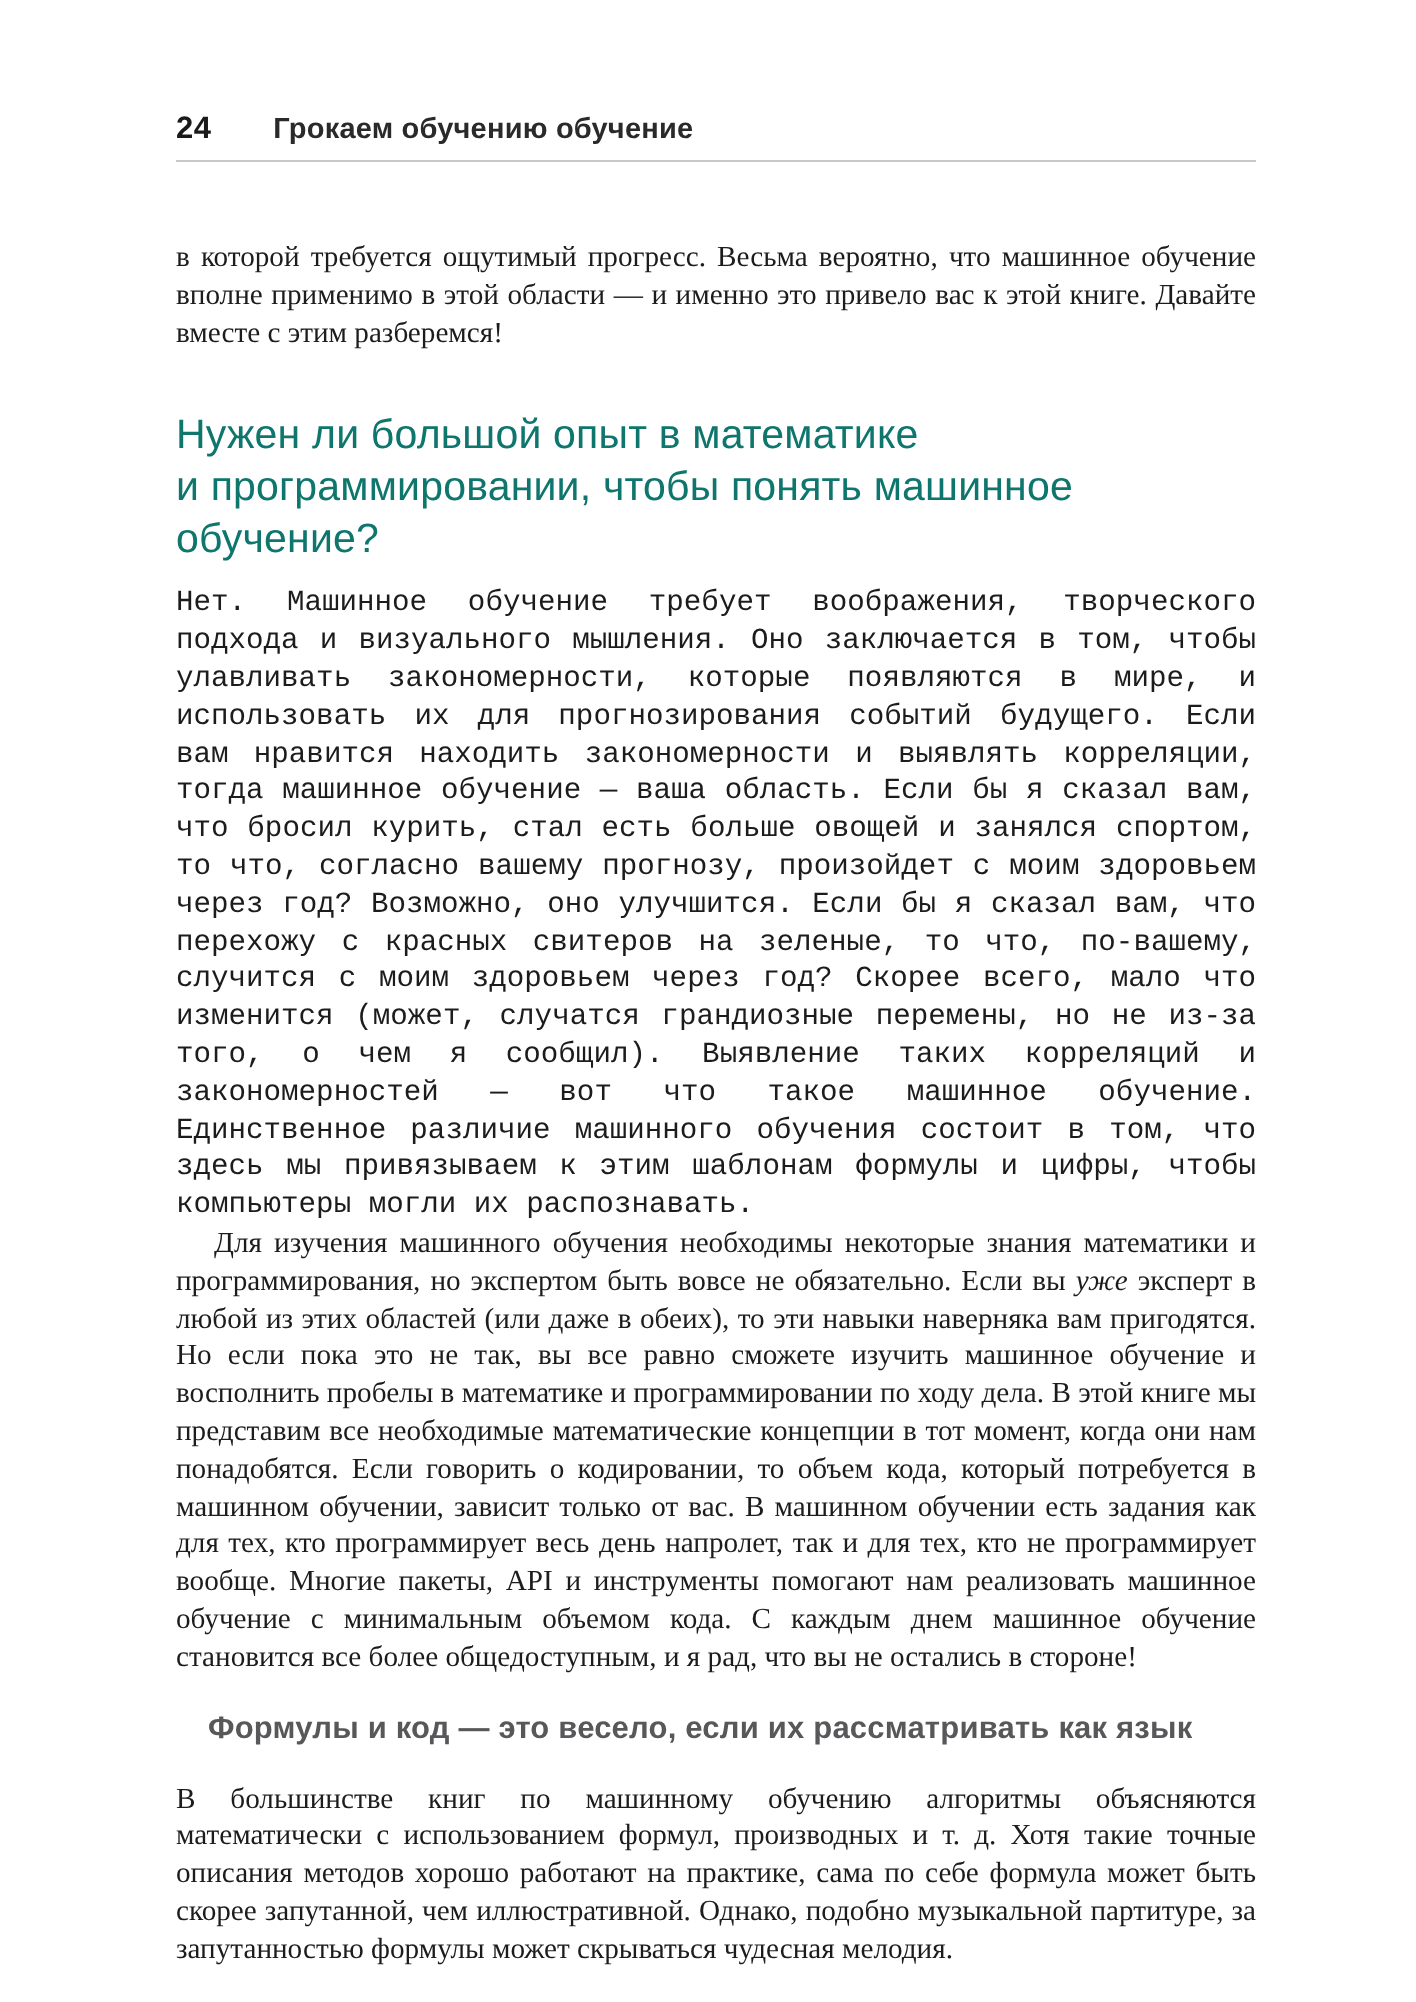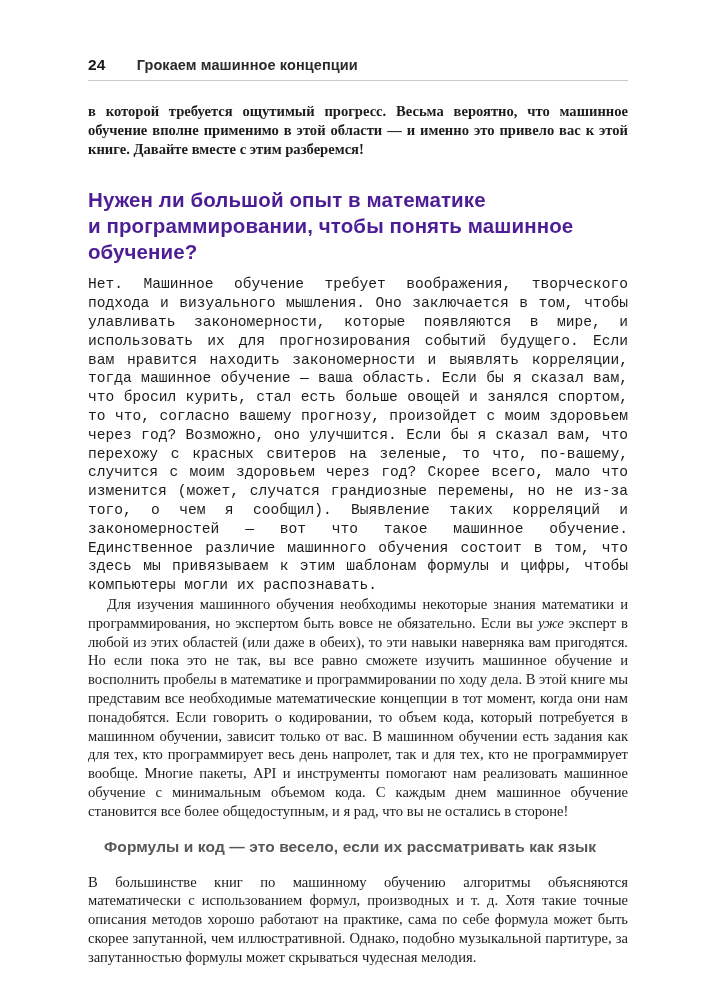--- a/index.html
+++ b/index.html
@@ -39,27 +39,27 @@
     letter-spacing: 0.1px;
   }
   .body-par {
     font-size: 14.6px;
     line-height: 18.8px;
     text-align: justify;
     margin: 0;
     hyphens: auto;
     -webkit-hyphens: auto;
   }
-  .intro-par { margin-top: 21px; font-weight: bold; }
+  .intro-par { margin-top: 39px; }
   h1.section-heading {
     font-family: "Liberation Sans", sans-serif;
     font-size: 20.5px;
     line-height: 26px;
-    font-weight: bold;
-    color: #4c1d95;
+    font-weight: normal;
+    color: #0f766e;
     margin: 29px 0 0 0;
     white-space: pre-line;
     letter-spacing: 0.1px;
   }
   .first-par { margin-top: 10px; font-family: Liberation Mono, monospace; }
   .indent-par { text-indent: 19px; }
   h2.subsection-heading {
     font-family: "Liberation Sans", sans-serif;
     font-size: 15.5px;
     line-height: 20px;
@@ -71,21 +71,21 @@
   .last-par { margin-top: 16px; }
   .it { font-style: italic; font-family: Liberation Serif, serif; }
 </style>
 </head>
 <body>
 
 <div class="page">
 
   <div class="running-header">
     <span class="page-number">24</span>
-    <span class="running-title">Грокаем машинное концепции</span>
+    <span class="running-title">Грокаем обучению обучение</span>
   </div>
 
   <p class="body-par intro-par">в которой требуется ощутимый прогресс. Весьма вероятно, что машинное обучение вполне применимо в этой области — и именно это привело вас к этой книге. Давайте вместе с этим разберемся!</p>
 
   <h1 class="section-heading">Нужен ли большой опыт в математике
 и программировании, чтобы понять машинное
 обучение?</h1>
 
   <p class="body-par first-par">Нет. Машинное обучение требует воображения, творческого подхода и визуального мышления. Оно заключается в том, чтобы улавливать закономерности, которые появляются в мире, и использовать их для прогнозирования событий будущего. Если вам нравится находить закономерности и выявлять корреляции, тогда машинное обучение — ваша область. Если бы я сказал вам, что бросил курить, стал есть больше овощей и занялся спортом, то что, согласно вашему прогнозу, произойдет с моим здоровьем через год? Возможно, оно улучшится. Если бы я сказал вам, что перехожу с красных свитеров на зеленые, то что, по-вашему, случится с моим здоровьем через год? Скорее всего, мало что изменится (может, случатся грандиозные перемены, но не из-за того, о чем я сообщил). Выявление таких корреляций и закономерностей — вот что такое машинное обучение. Единственное различие машинного обучения состоит в том, что здесь мы привязываем к этим шаблонам формулы и цифры, чтобы компьютеры могли их распознавать.</p>
 

